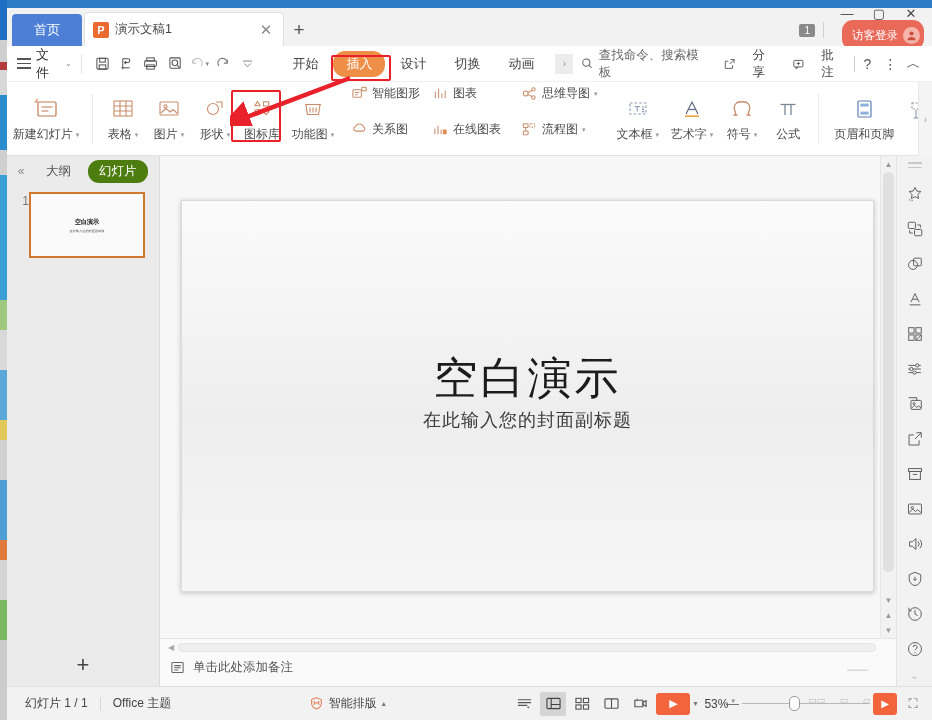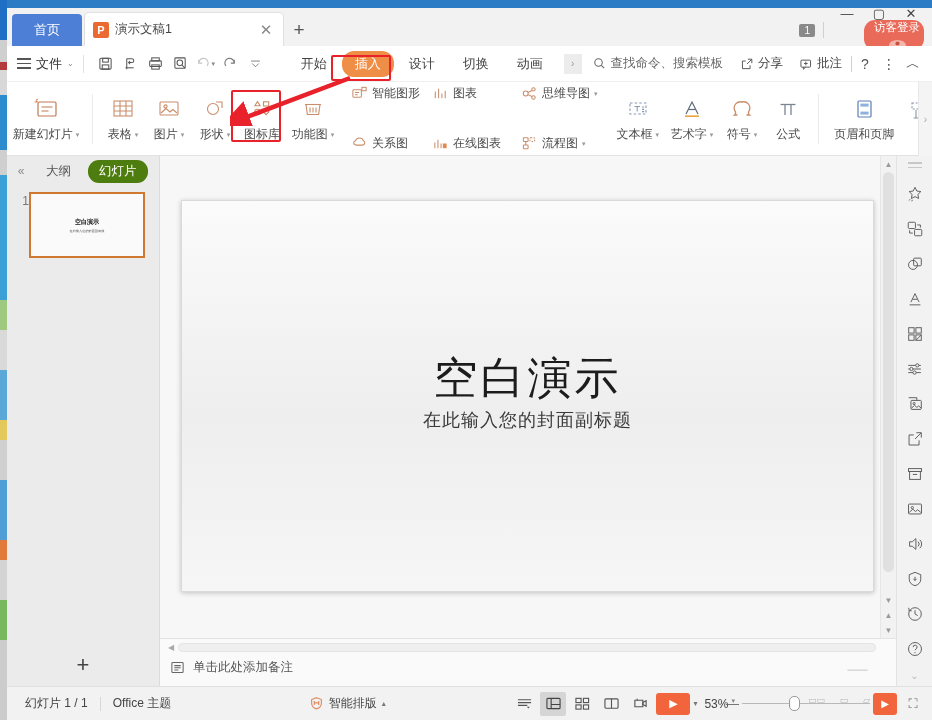--- a/index.html
+++ b/index.html
@@ -100,21 +100,21 @@
     background: #8a8a8a; color: #fff; font-size: 10px;
     padding: 1px 5px; border-radius: 2px;
   }
   .vsep { width: 1px; height: 16px; background: #d0d0d0; }
   .login-pill {
     position: absolute; right: 8px; top: 20px;
     background: #ea6a5a; color: #fff;
     height: 30px; border-radius: 11px;
     display: flex; align-items: center;
     padding: 0 4px 0 10px; gap: 5px;
-    font-size: 11.5px; cursor: pointer; flex-direction: column;
+    font-size: 11.5px; cursor: pointer;
   }
   .avatar-circle {
     width: 17px; height: 17px; border-radius: 50%;
     background: #f5b5ab; display: flex; align-items: center;
     justify-content: center; font-size: 10px; color: #c9503f;
   }
 
   
   .menubar {
     position: absolute; left: 7px; top: 46px; right: 0; height: 36px;
@@ -149,21 +149,21 @@
   }
   .menubar-right {
     margin-left: auto; display: flex; align-items: center;
     gap: 2px; padding-right: 8px;
   }
   .search-box {
     display: flex; align-items: center; gap: 5px;
     color: #666; font-size: 12.5px; cursor: text; padding: 0 8px;
   }
   .mr-item {
-    display: flex; align-items: center; gap: 4px;
+    display: flex; align-items: center; gap: 16px;
     font-size: 12.5px; color: #444; padding: 3px 7px; cursor: pointer;
   }
   .mr-icon { width: 22px; height: 22px; display: flex; align-items: center;
     justify-content: center; color: #555; cursor: pointer; font-size: 14px; }
 
   
   .ribbon {
     position: absolute; left: 7px; top: 82px; right: 0; height: 74px;
     background: #fff; display: flex; align-items: center;
     border-bottom: 1px solid #e2e2e2; overflow: hidden;
@@ -176,21 +176,21 @@
   }
   .ritem .glyph { height: 30px; display: flex; align-items: center; justify-content: center; }
   .ritem .lbl { font-size: 12px; white-space: nowrap; margin-top: 2px;
     display: flex; align-items: center; gap: 3px; }
   .ritem .lbl .c { font-size: 7px; color: #999; }
   .ritem-h {
     display: flex; align-items: center; gap: 4px;
     font-size: 12px; color: #4a4a4a; cursor: pointer;
     padding: 3px 5px; white-space: nowrap;
   }
-  .rstack { display: flex; flex-direction: column; justify-content: space-between; gap: 13px; height: 100%; }
+  .rstack { display: flex; flex-direction: column; justify-content: flex-start; gap: 13px; height: 100%; }
   .ribbon-scroll-right {
     position: absolute; right: 0; top: 82px; width: 14px; height: 74px;
     background: #f4f4f4; display: flex; align-items: center;
     justify-content: center; color: #aaa; font-size: 10px;
     border-left: 1px solid #e8e8e8; cursor: pointer;
   }
 
   
   .workspace { position: absolute; left: 7px; top: 156px; right: 0; bottom: 34px; }
 

